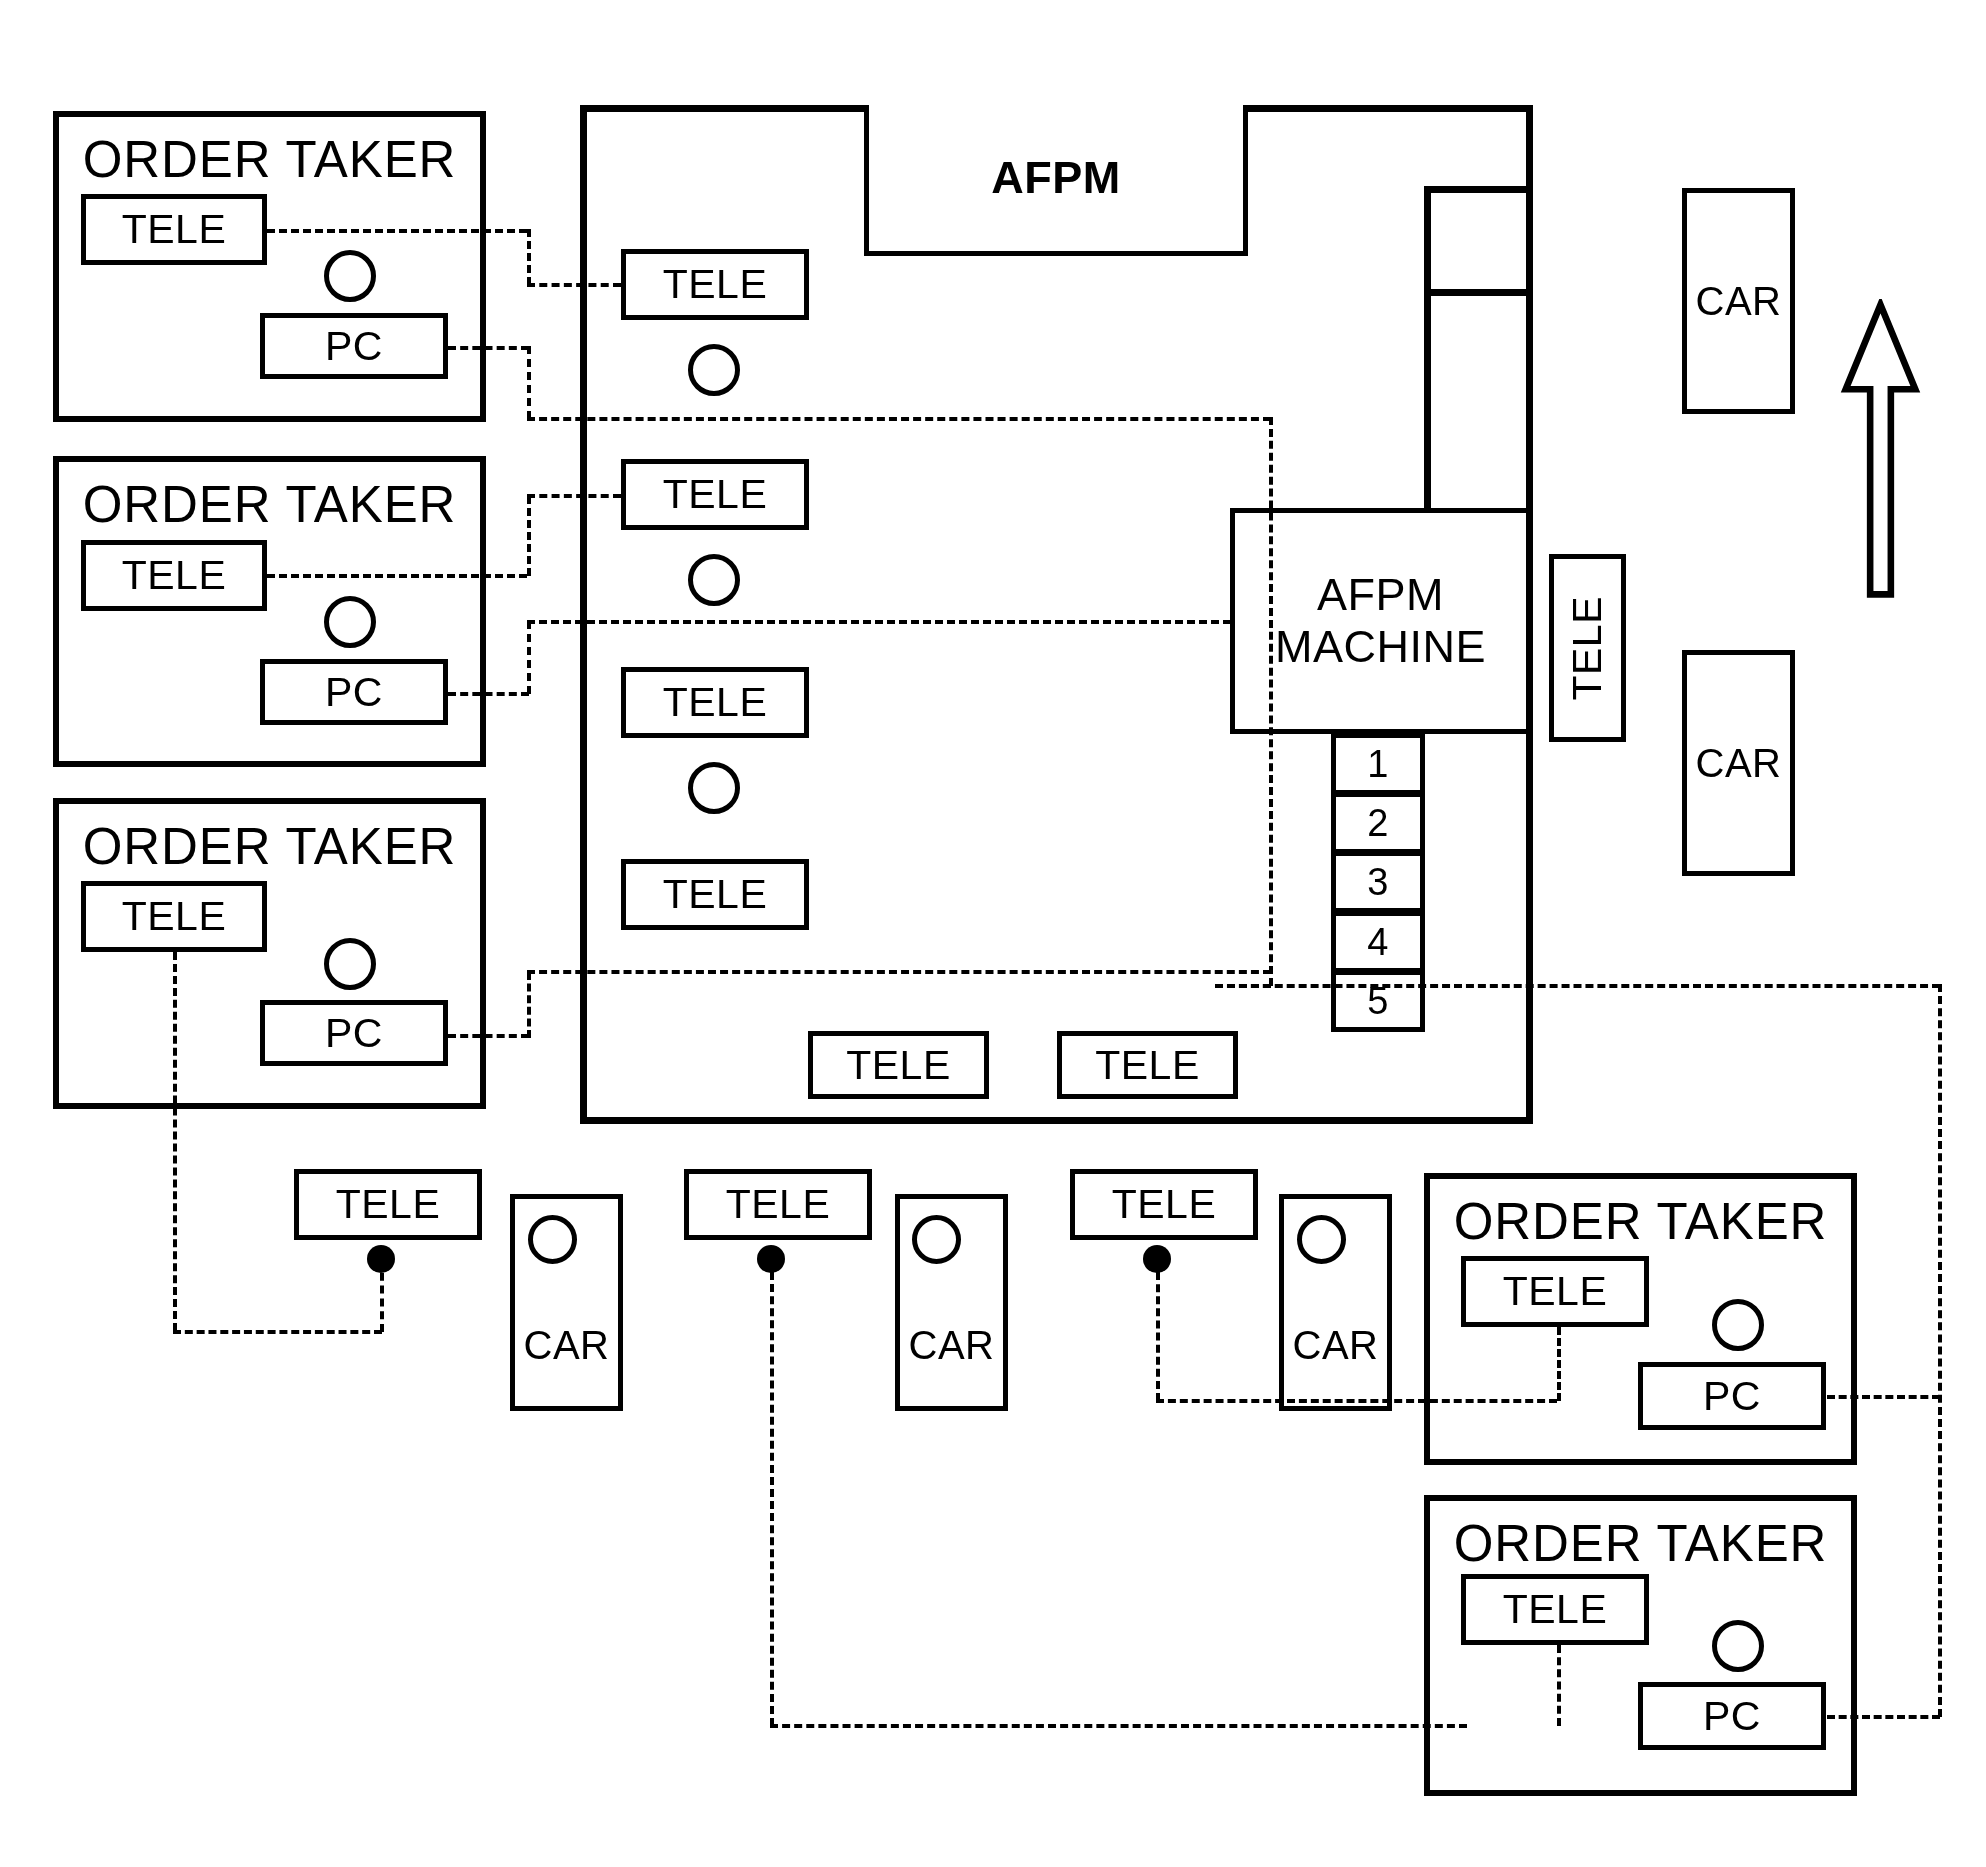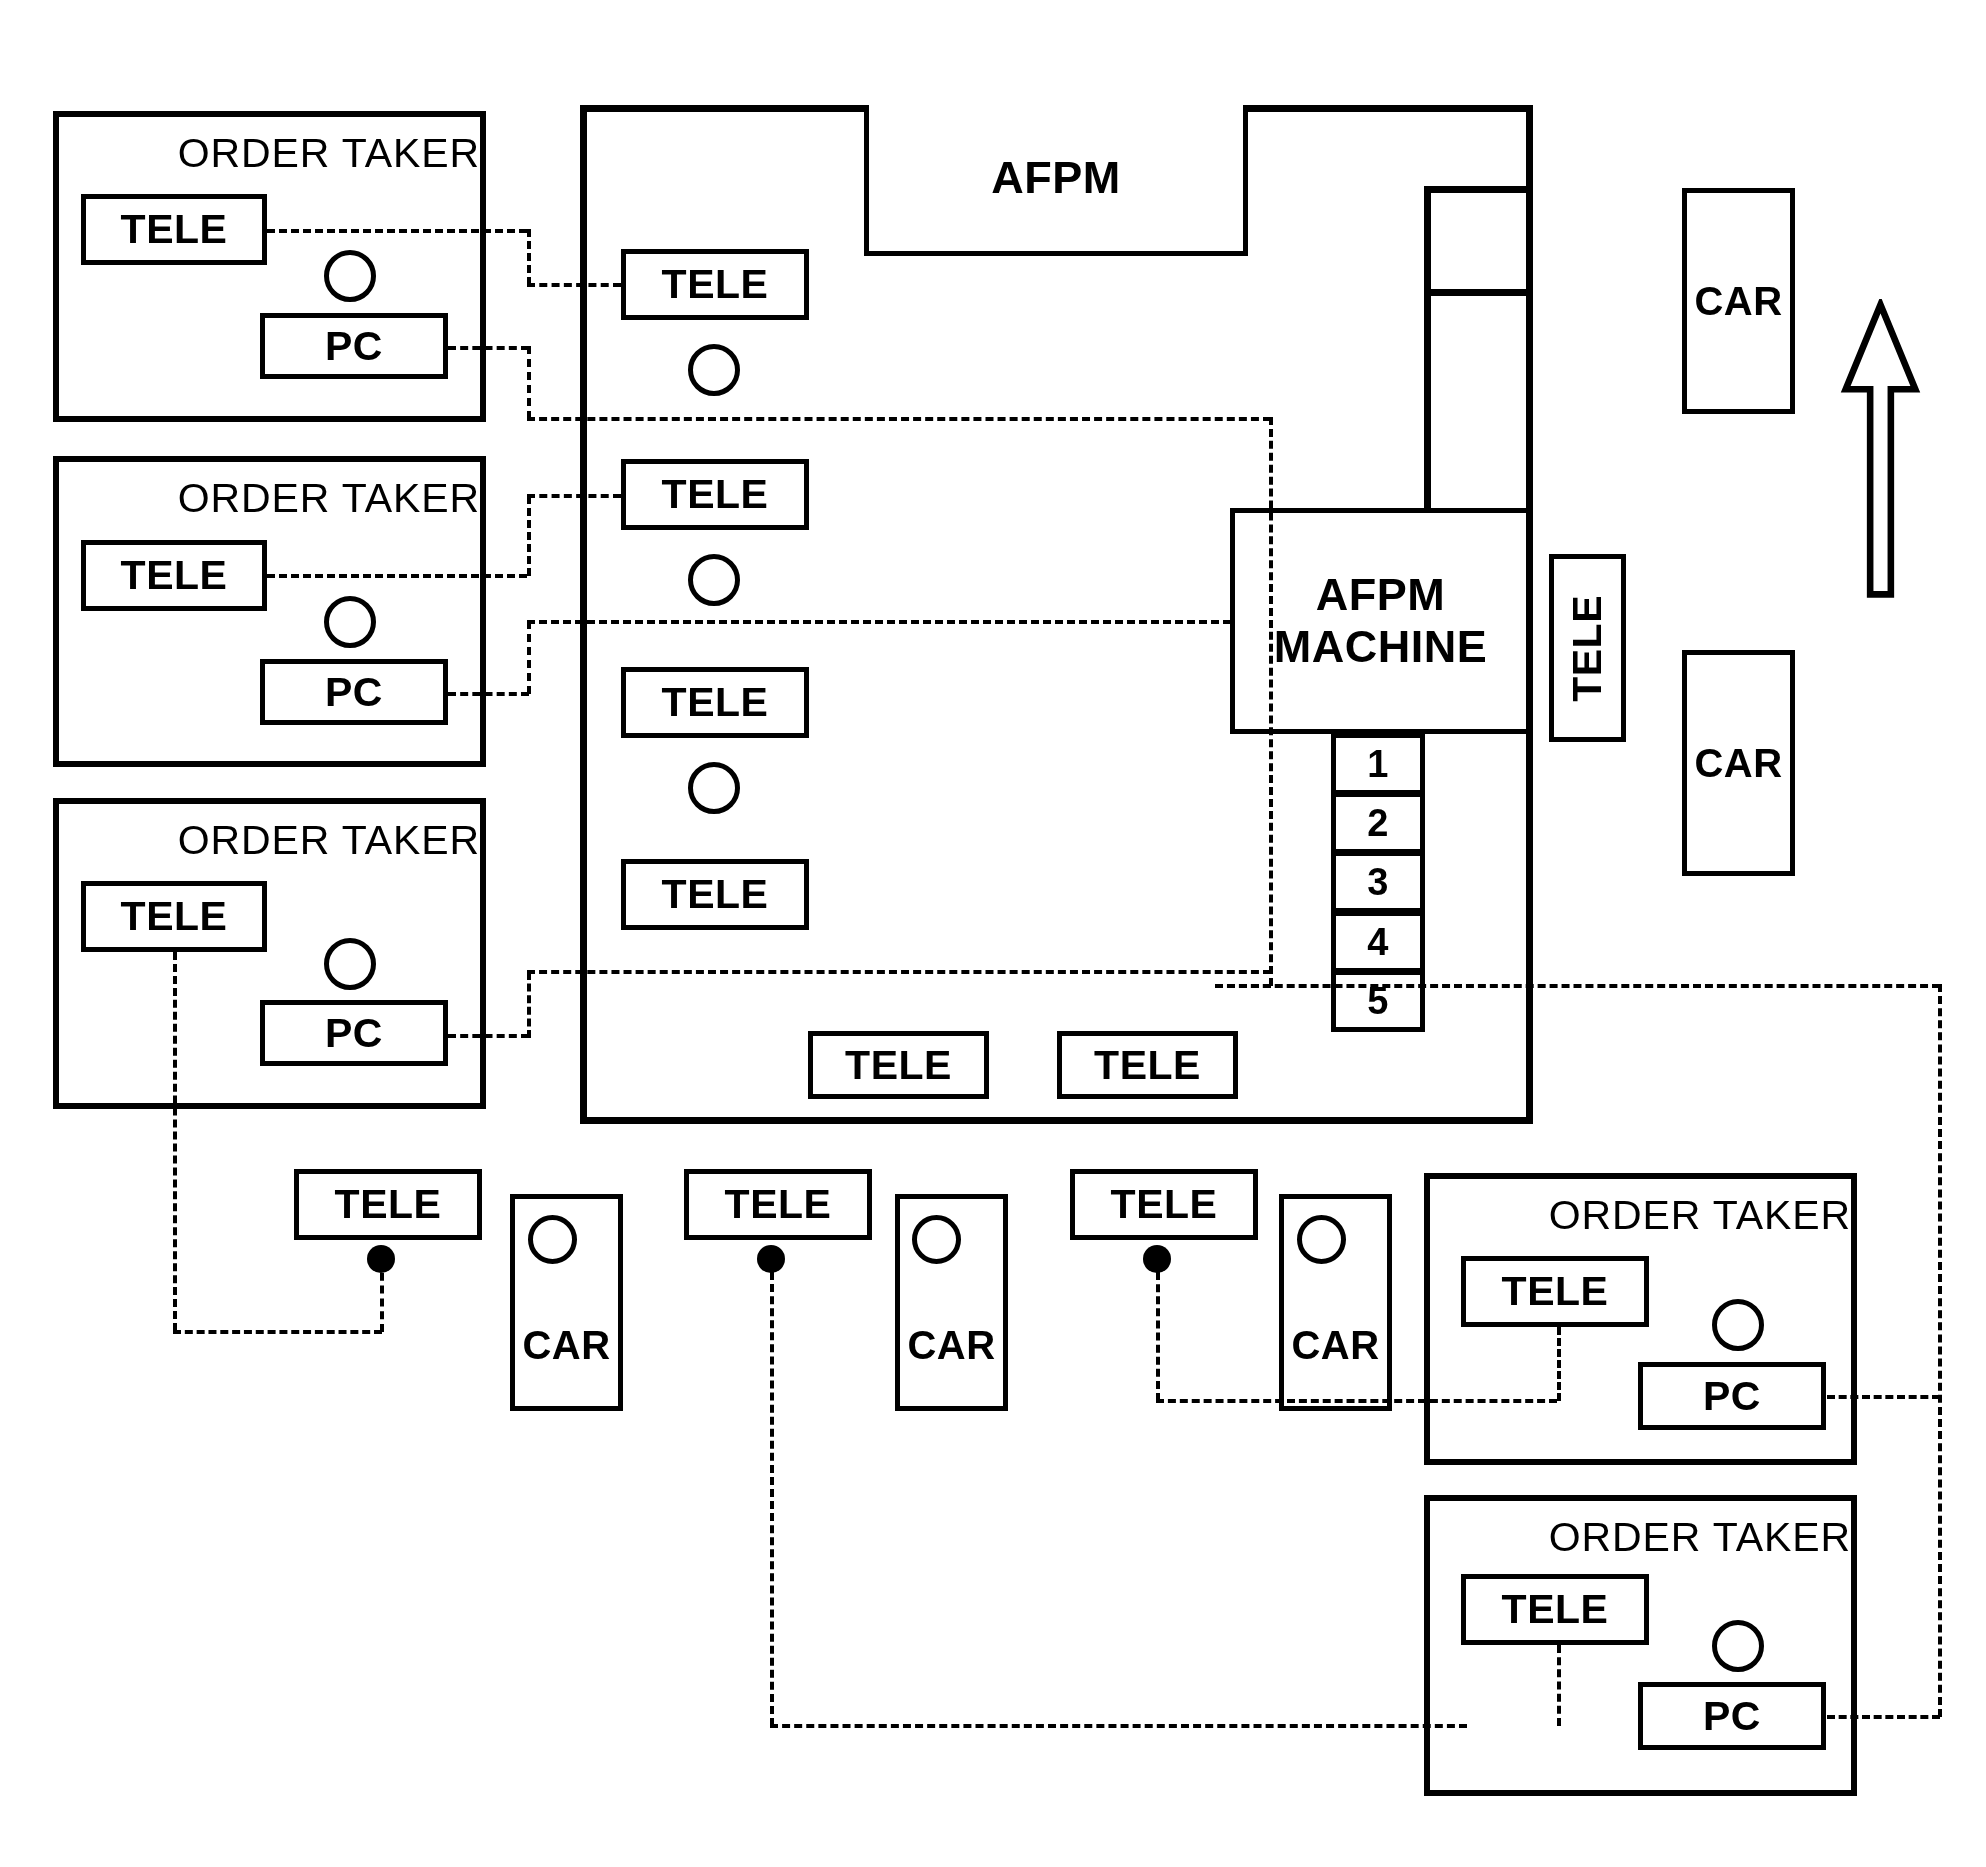--- a/index.html
+++ b/index.html
@@ -2,26 +2,26 @@
 <html style="font-size:15px"><head>
 <meta charset="utf-8">
 <style>
   html,body{margin:0;padding:0;background:#fff;}
   body{font-family:"Liberation Sans", sans-serif;}
   #stage{position:relative;width:1987px;height:1867px;background:#fff;overflow:hidden;}
 
   
   .box{position:absolute;box-sizing:border-box;border:5.6px solid #000;background:#fff;
        display:flex;align-items:center;justify-content:center;color:#000;}
-  .lbl{font-weight:700;letter-spacing:0.5px;white-space:nowrap;}
+  .lbl{font-weight:400;letter-spacing:0.5px;white-space:nowrap;}
 
   
   .ot{border-width:6.6px;display:block;}
-  .ot-title{position:absolute;left:0;right:0;top:13px;text-align:right;
-            font-size:41px;letter-spacing:0.9px;}
+  .ot-title{position:absolute;left:0;right:0;top:13px;text-align:center;
+            font-size:51px;letter-spacing:0.9px;}
 
   
   .tele{font-size:41px;letter-spacing:0.9px;}
   .pc{font-size:41px;letter-spacing:0.9px;}
   .car{font-size:40px;letter-spacing:0.9px;}
   .num{font-size:38px;}
 
   
   .circ{position:absolute;border:5.6px solid #000;border-radius:50%;background:#fff;box-sizing:border-box;}
 

